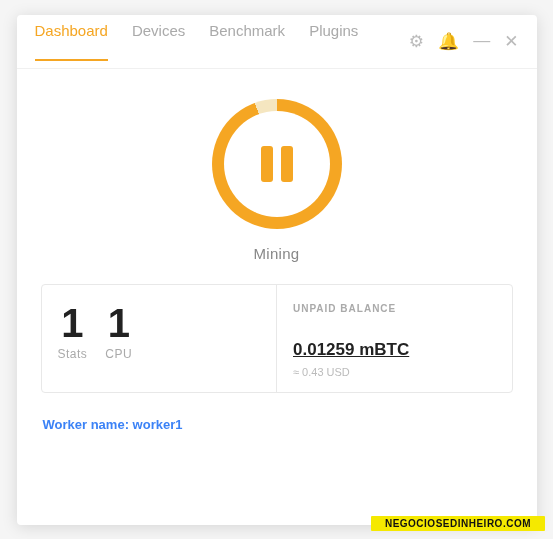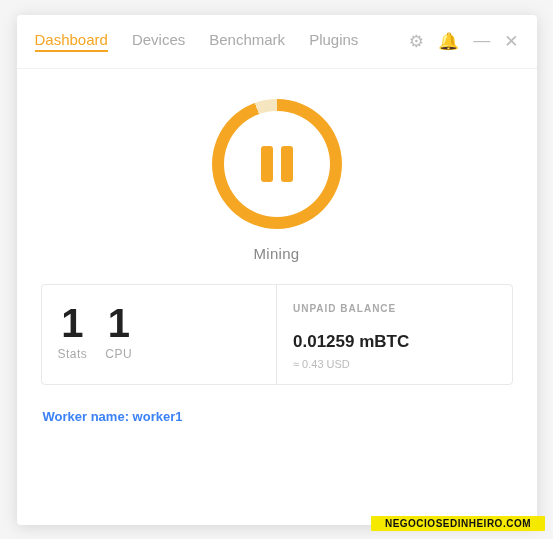--- a/index.html
+++ b/index.html
@@ -34,21 +34,21 @@
     .nav-tabs {
       display: flex;
       align-items: center;
       gap: 24px;
       flex: 1;
     }
     .nav-tab {
       font-size: 15px;
       color: #aaa;
       cursor: pointer;
-      padding-bottom: 2px;
+      padding-bottom: 20px;
       border-bottom: 2px solid transparent;
     }
     .nav-tab.active {
       color: #f5a623;
       border-bottom: 2px solid #f5a623;
       font-weight: 500;
     }
     .nav-actions {
       display: flex;
       align-items: center;
@@ -260,21 +260,21 @@
           <div class="stat-count-item">
             <span class="stat-big-number">1</span>
             <span class="stat-sub-label">CPU</span>
           </div>
         </div>
       </div>
 
 
       <div class="stat-box">
         <span class="stat-label-small">UNPAID BALANCE</span>
-        <span class="stat-value-large" style="font-size:17px; margin-top: 12px;">0.01259 mBTC</span>
+        <span class="stat-value-large" style="font-size:17px; margin-top: 20px; text-decoration: underline;">0.01259 mBTC</span>
         <span class="stat-approx" style="margin-top: 4px;">≈ 0.43 USD</span>
       </div>
     </div>
 
     <div class="footer-row">
       <div class="worker-label">
         <span>Worker name: </span><span>worker1</span>
       </div>
     </div>
   </div>

